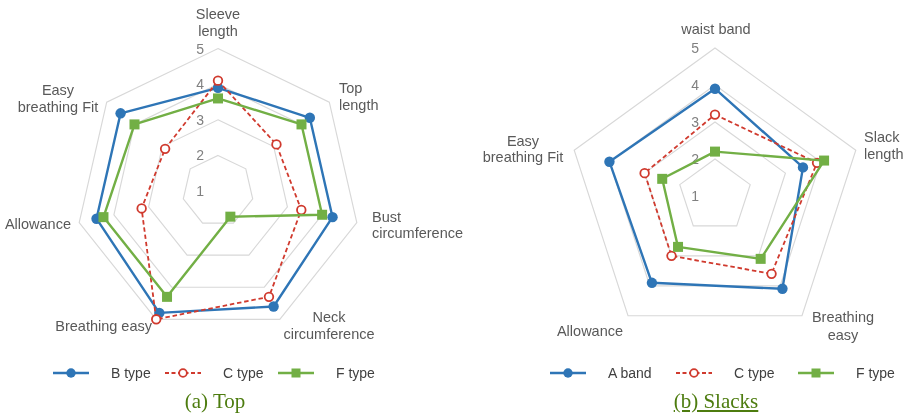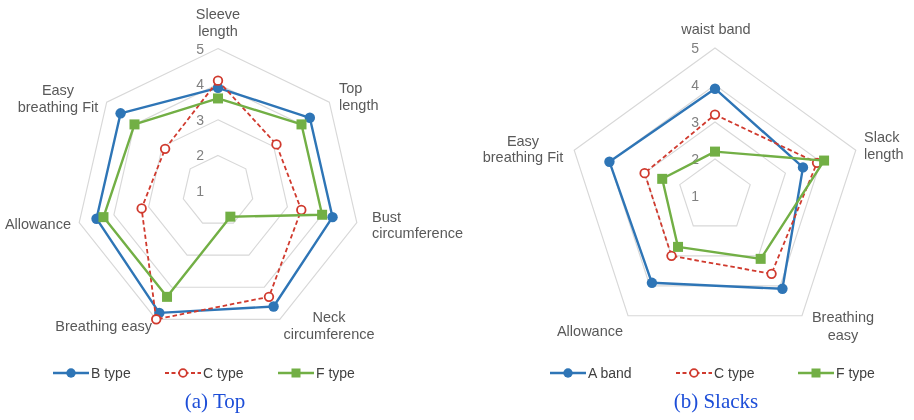--- a/index.html
+++ b/index.html
@@ -1,24 +1,24 @@
 <!DOCTYPE html>
 <html><head>
 <meta charset="utf-8">
 <style>
   html,body{margin:0;padding:0;background:#ffffff;}
   body{width:914px;height:420px;position:relative;overflow:hidden;
        font-family:"Liberation Sans",sans-serif;}
   #chart-canvas{position:absolute;left:0;top:0;}
-  .legend-item{position:absolute;top:363px;height:20px;display:flex;align-items:center;gap:1px;}
+  .legend-item{position:absolute;top:363px;height:20px;display:flex;align-items:center;gap:21px;}
   .legend-item span{font-size:14px;color:#404040;white-space:nowrap;}
   .caption{position:absolute;top:389px;width:310px;text-align:center;
-           font-family:"Liberation Serif",serif;font-size:21px;color:#1d4ed8;}
+           font-family:"Liberation Serif",serif;font-size:21px;color:#4d7c0f;}
   #caption-top{left:60px;}
-  #caption-slacks{left:561px;}
+  #caption-slacks{left:561px;text-decoration:underline;}
 </style>
 </head>
 <body>
 
 <svg id="chart-canvas" width="914" height="420">
     <g>
       <g>
         <polygon points="218.0,155.4 245.8,168.8 252.7,198.9 233.4,223.1 202.6,223.1 183.3,198.9 190.2,168.8" fill="none" stroke="#d8d8d8" stroke-width="1.15"></polygon>
         <polygon points="218.0,119.8 273.7,146.6 287.4,206.8 248.9,255.1 187.1,255.1 148.6,206.8 162.3,146.6" fill="none" stroke="#d8d8d8" stroke-width="1.15"></polygon>
         <polygon points="218.0,84.2 301.5,124.4 322.1,214.8 264.3,287.2 171.7,287.2 113.9,214.8 134.5,124.4" fill="none" stroke="#d8d8d8" stroke-width="1.15"></polygon>

